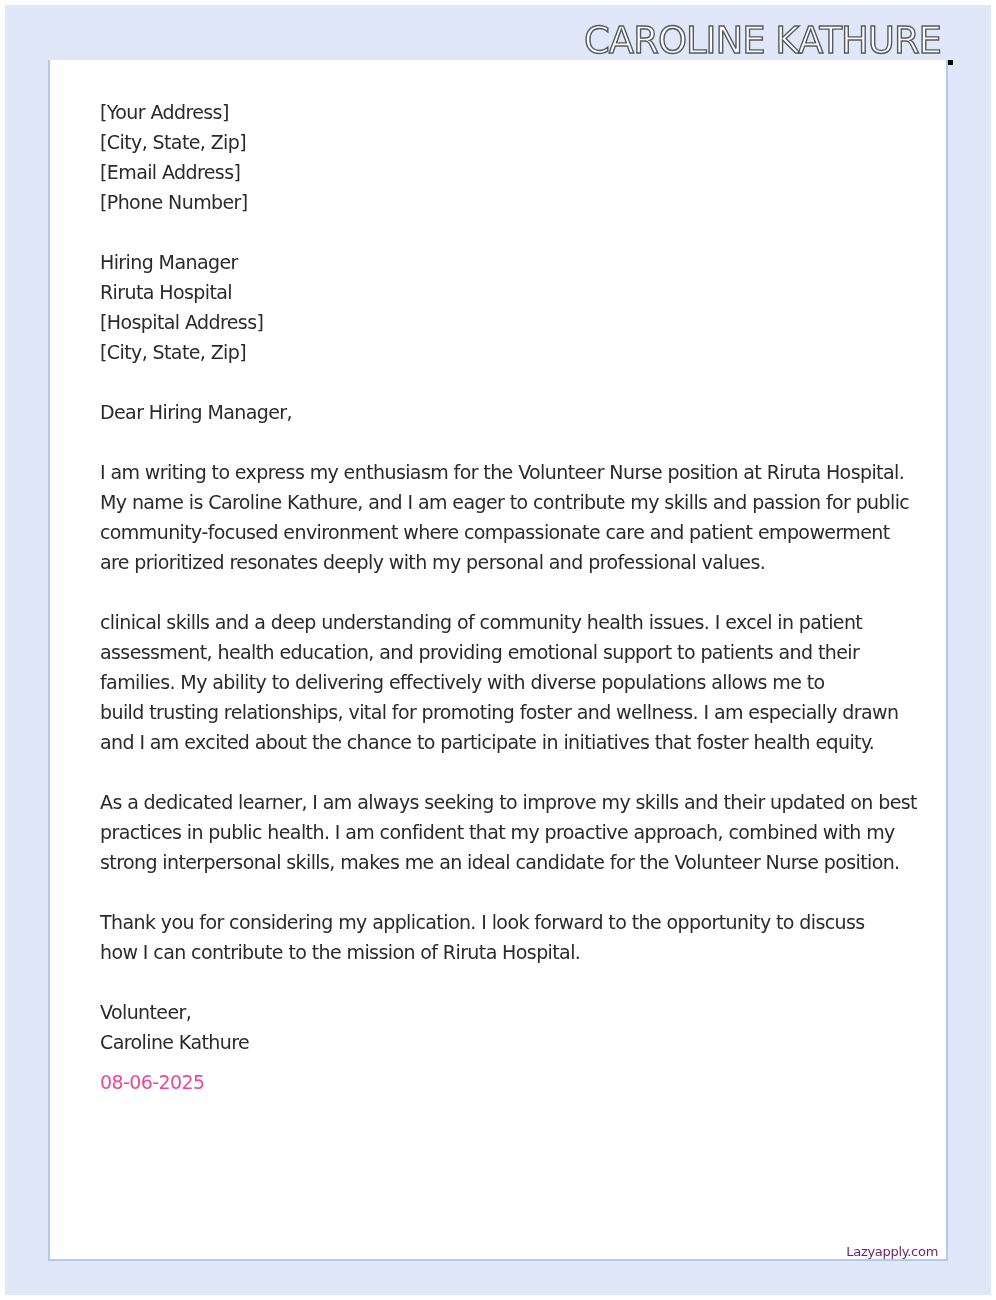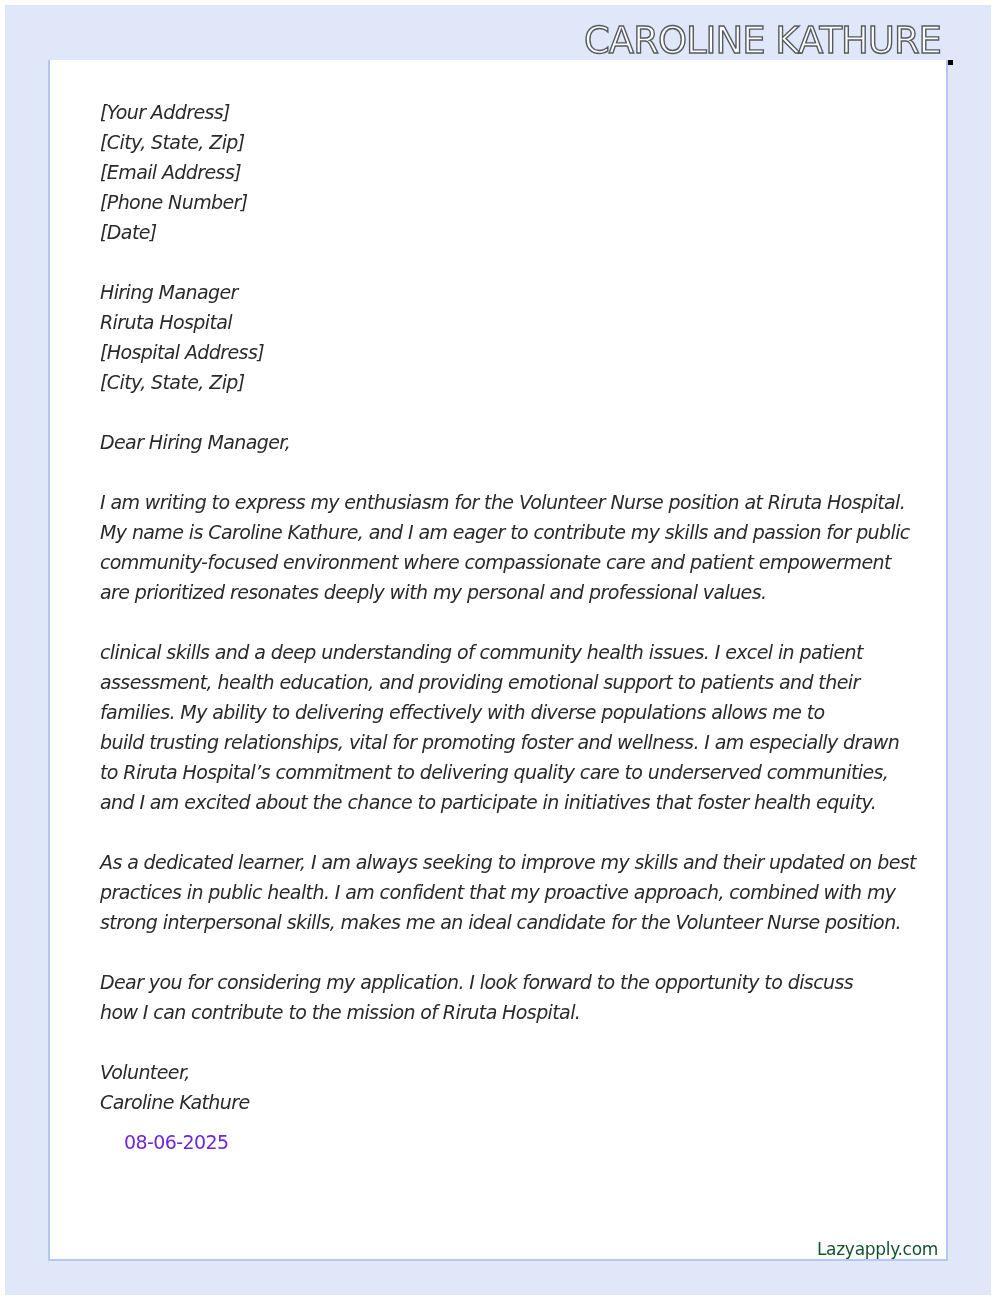--- a/index.html
+++ b/index.html
@@ -27,45 +27,44 @@
     .page {
       position: absolute; left: 48px; top: 60px; width: 896px; height: 1199px;
       background: #ffffff;
       border-left: 2px solid #b3c9f1; border-right: 2px solid #b3c9f1; border-bottom: 2px solid #b3c9f1;
     }
     .content {
       position: absolute; left: 50px; top: 37px; width: 810px;
       font-size: 19px; line-height: 30px; color: #2a2a2a;
       letter-spacing: -0.6px;
     }
-    .line { display: block; white-space: nowrap; height: 30px; font-style: italic; }
+    .line { display: block; white-space: nowrap; height: 30px; }
     .gap { height: 30px; }
-    .date { color: #6d28d9; margin-top: 10px; display: block; height: 30px; margin-left: 24px; }
+    .date { color: #ec4899; margin-top: 10px; display: block; height: 30px; }
     .footer {
       position: absolute; right: 8px; bottom: 0px;
-      font-size: 17px; color: #14532d; letter-spacing: -0.3px;
+      font-size: 13px; color: #701a75; letter-spacing: -0.3px;
     }
   </style>
 </head>
 <body>
 
 <div class="outer">
   <div class="name">CAROLINE KATHURE</div>
   <div class="topbar"></div>
 </div>
 
 <div class="page">
   <div class="content">
 
     <div>
       <span class="line">[Your Address]</span>
       <span class="line">[City, State, Zip]</span>
       <span class="line">[Email Address]</span>
       <span class="line">[Phone Number]</span>
-      <span class="line">[Date]</span>
     </div>
     <div class="gap"></div>
 
     <div>
       <span class="line">Hiring Manager</span>
       <span class="line">Riruta Hospital</span>
       <span class="line">[Hospital Address]</span>
       <span class="line">[City, State, Zip]</span>
     </div>
     <div class="gap"></div>
@@ -79,34 +78,33 @@
       <span class="line">community-focused environment where compassionate care and patient empowerment</span>
       <span class="line">are prioritized resonates deeply with my personal and professional values.</span>
     </div>
     <div class="gap"></div>
 
     <div>
       <span class="line">clinical skills and a deep understanding of community health issues. I excel in patient</span>
       <span class="line">assessment, health education, and providing emotional support to patients and their</span>
       <span class="line">families. My ability to delivering effectively with diverse populations allows me to</span>
       <span class="line">build trusting relationships, vital for promoting foster and wellness. I am especially drawn</span>
-      <span class="line">to Riruta Hospital’s commitment to delivering quality care to underserved communities,</span>
       <span class="line">and I am excited about the chance to participate in initiatives that foster health equity.</span>
     </div>
     <div class="gap"></div>
 
     <div>
       <span class="line">As a dedicated learner, I am always seeking to improve my skills and their updated on best</span>
       <span class="line">practices in public health. I am confident that my proactive approach, combined with my</span>
       <span class="line">strong interpersonal skills, makes me an ideal candidate for the Volunteer Nurse position.</span>
     </div>
     <div class="gap"></div>
 
     <div>
-      <span class="line">Dear you for considering my application. I look forward to the opportunity to discuss</span>
+      <span class="line">Thank you for considering my application. I look forward to the opportunity to discuss</span>
       <span class="line">how I can contribute to the mission of Riruta Hospital.</span>
     </div>
     <div class="gap"></div>
 
     <div>
       <span class="line">Volunteer,</span>
       <span class="line">Caroline Kathure</span>
       <span class="date">08-06-2025</span>
     </div>
   </div>

